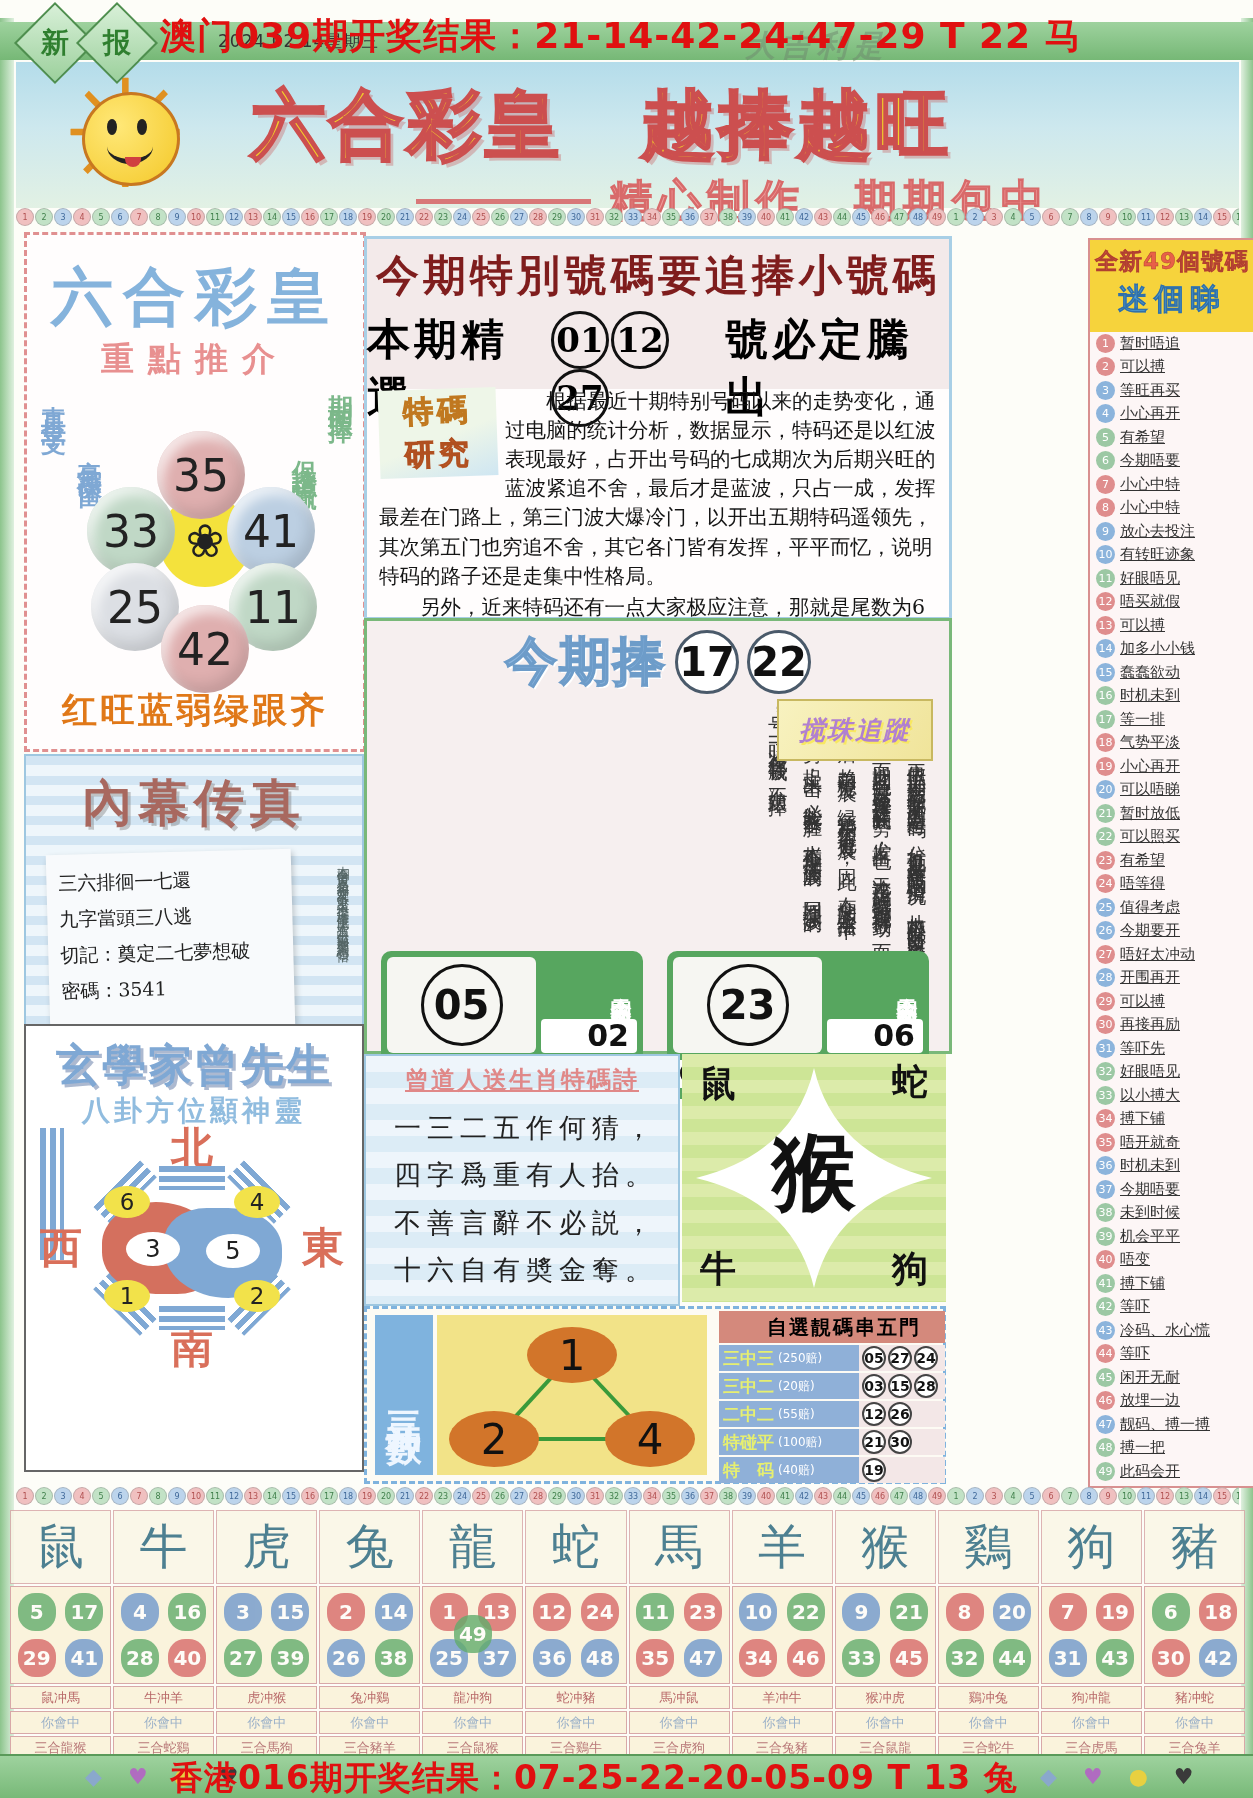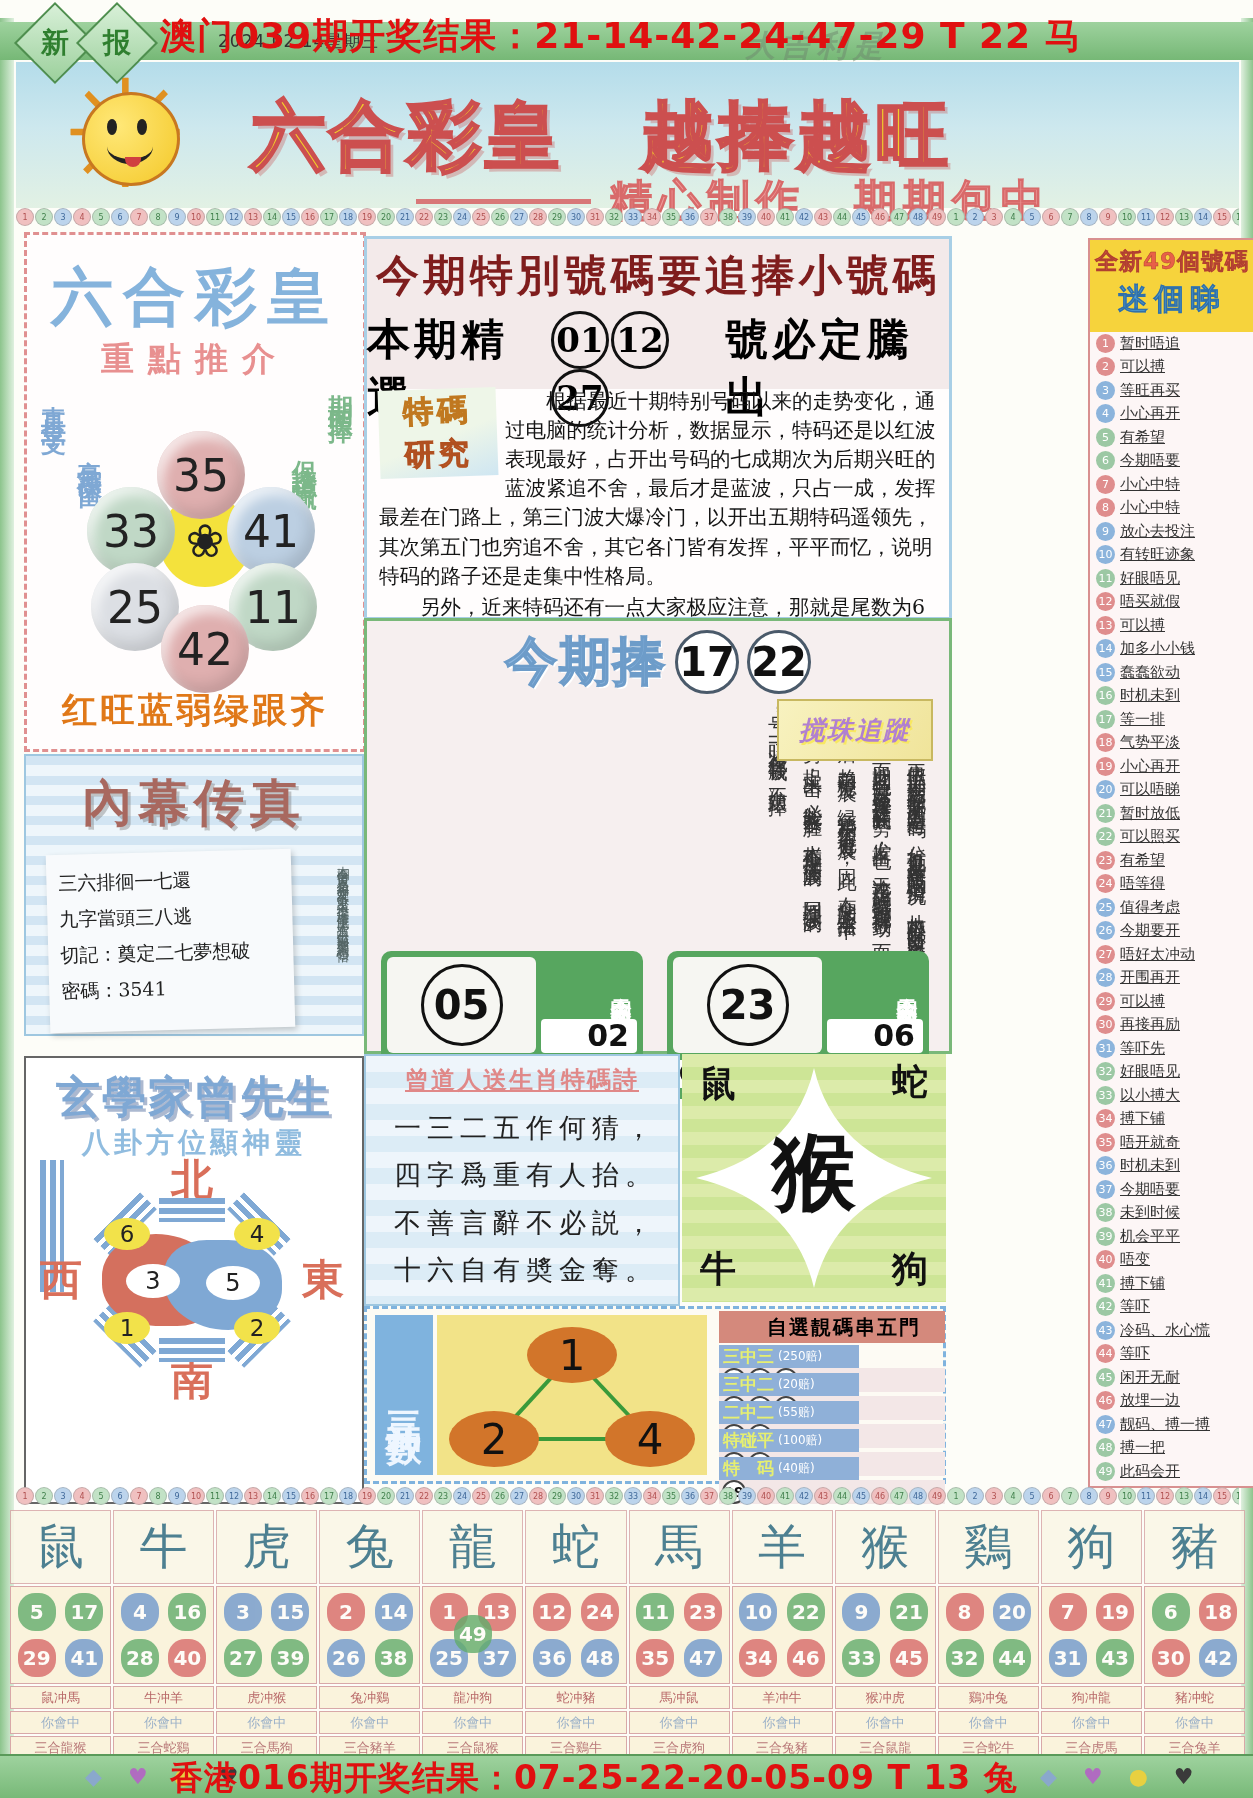--- a/index.html
+++ b/index.html
@@ -21,21 +21,21 @@
   .banner-result{left:160px;top:12px;font-size:36px;font-weight:bold;color:#e01010;z-index:2;letter-spacing:1px;white-space:nowrap;}
 
   
   .header{left:16px;right:14px;top:62px;height:146px;background:linear-gradient(180deg,#b4dcea 0%,#cde8ee 45%,#e2f1e4 100%);}
   .sun{left:14px;top:2px;width:180px;height:142px;}
   .sun-rays{position:absolute;left:28px;top:0px;font-size:150px;line-height:142px;color:#e09020;}
   .sun-face{position:absolute;left:52px;top:28px;width:92px;height:88px;background:radial-gradient(circle at 35% 35%,#ffe878,#f4c828);border:3px solid #c87820;border-radius:50%;}
   .sun-eye{position:absolute;width:10px;height:16px;background:#222;border-radius:50%;top:24px;}
   .sun-smile{position:absolute;left:22px;top:34px;width:46px;height:30px;border-bottom:5px solid #222;border-radius:50%;}
   .sun-tongue{position:absolute;left:40px;top:62px;width:16px;height:10px;background:#d04040;border-radius:0 0 8px 8px;}
-  .header-title{left:235px;top:25px;width:990px;font-size:74px;font-weight:bold;font-family:"DejaVu Serif",serif;color:#f2cf2a;-webkit-text-stroke:2.5px #cc4f4f;text-shadow:4px 4px 0 rgba(200,90,90,.35);letter-spacing:4px;white-space:nowrap;}
+  .header-title{left:235px;top:14px;width:990px;font-size:74px;font-weight:bold;font-family:"DejaVu Serif",serif;color:#f2cf2a;-webkit-text-stroke:2.5px #cc4f4f;text-shadow:4px 4px 0 rgba(200,90,90,.35);letter-spacing:4px;white-space:nowrap;}
   .header-sub{left:400px;top:110px;display:flex;align-items:center;gap:18px;}
   .header-dash{width:175px;height:0;border-top:5px solid #d87878;}
   .header-sub-text{font-size:43px;font-weight:bold;color:#ef9a9a;-webkit-text-stroke:1px #d86a6a;letter-spacing:6px;white-space:nowrap;}
 
   
   .tc-row{left:16px;right:14px;display:flex;gap:1px;overflow:hidden;height:19px;}
   .tc{flex:0 0 16px;height:16px;border-radius:50%;font-size:8px;display:flex;align-items:center;justify-content:center;border:1px solid rgba(120,120,120,.35);}
   .tc-r{background:#f0c0c0;color:#b05050;}
   .tc-g{background:#c2e2c6;color:#3f7f4a;}
   .tc-b{background:#bcd4ec;color:#3f6899;}
@@ -57,21 +57,21 @@
   .pb0{left:70px;top:46px;} .pb1{left:0px;top:102px;} .pb2{left:140px;top:102px;}
   .pb3{left:4px;top:178px;} .pb4{left:142px;top:178px;} .pb5{left:74px;top:220px;}
   .promo-footer{width:100%;text-align:center;top:452px;font-size:35px;font-weight:bold;color:#e07818;letter-spacing:3px;}
 
   .insider{left:24px;top:754px;width:336px;height:278px;border:2px solid #9ec7e0;background:repeating-linear-gradient(180deg,#d2e5f3 0 9px,#eef6fb 9px 20px);}
   .insider-title{width:100%;text-align:center;top:14px;font-size:50px;font-weight:bold;color:#a8685f;text-shadow:3px 3px 0 rgba(120,120,120,.4);letter-spacing:6px;font-family:"DejaVu Serif",serif;}
   .note-card{left:22px;top:96px;width:225px;height:168px;background:#f8fafc;box-shadow:2px 3px 6px rgba(0,0,0,.2);transform:rotate(-1.5deg);padding:10px 8px 0 12px;}
   .note-line{font-size:19px;color:#222;font-family:"DejaVu Serif",serif;line-height:1.9;white-space:nowrap;}
   .v-note{right:10px;top:100px;height:170px;writing-mode:vertical-rl;font-size:12.5px;color:#566;letter-spacing:2px;line-height:1.5;}
 
-  .master{left:24px;top:1056px;width:336px;height:444px;border:2px solid #666;background:#ffffff;}
+  .master{left:24px;top:1024px;width:336px;height:444px;border:2px solid #666;background:#ffffff;}
   .master-title{width:100%;text-align:center;top:10px;font-size:44px;font-weight:bold;color:#7fa8d4;text-shadow:3px 3px 0 rgba(70,100,150,.45);letter-spacing:2px;font-family:"DejaVu Serif",serif;white-space:nowrap;}
   .master-sub{width:100%;text-align:center;top:66px;font-size:28px;font-weight:bold;color:#90bcdf;letter-spacing:4px;}
   .bagua{left:14px;top:102px;width:304px;height:238px;}
   .dir{position:absolute;font-size:42px;font-weight:bold;color:#d96f5a;font-family:"DejaVu Serif",serif;}
   .dir-n{left:50%;transform:translateX(-50%);top:-8px;}
   .dir-s{left:50%;transform:translateX(-50%);bottom:-10px;}
   .dir-w{left:0;top:92px;}
   .dir-e{right:0;top:92px;}
   .tri{position:absolute;width:66px;height:24px;background:repeating-linear-gradient(180deg,#7fa8d4 0 6px,transparent 6px 10px);}
   .tri-v{width:24px;height:66px;background:repeating-linear-gradient(90deg,#7fa8d4 0 6px,transparent 6px 10px);}
@@ -118,21 +118,21 @@
   .boxC-zodiac{left:682px;top:1054px;width:264px;height:248px;background:repeating-linear-gradient(180deg,#dcebaa 0 13px,#cde596 13px 26px);overflow:hidden;}
   .zp-char{position:absolute;font-size:36px;font-weight:bold;color:#111;font-family:"DejaVu Serif",serif;}
   .zp-center{position:absolute;left:50%;top:50%;transform:translate(-50%,-54%);font-size:84px;font-weight:bold;color:#111;font-family:"DejaVu Serif",serif;}
   .boxD{left:364px;top:1306px;width:582px;height:178px;border:3px dashed #7fb3de;background:#fdfbf4;box-sizing:border-box;}
   .sy-label{left:8px;top:6px;width:58px;height:160px;background:#7fb3de;display:flex;align-items:center;justify-content:center;}
   .sy-label span{writing-mode:vertical-rl;color:#eef6ff;font-size:36px;font-weight:bold;letter-spacing:6px;font-family:"DejaVu Serif",serif;}
   .sy-panel{left:70px;top:6px;width:270px;height:160px;background:#f2e388;}
   .sy-node{position:absolute;width:90px;height:56px;background:#d2752a;border-radius:50%;display:flex;align-items:center;justify-content:center;font-size:42px;color:#111;z-index:2;}
   .zx{left:352px;top:2px;width:226px;height:172px;}
   .zx-title{height:32px;background:#d4897c;color:#000000;font-size:20px;font-weight:bold;text-align:center;line-height:32px;letter-spacing:2px;padding-left:24px;}
-  .zx-row{display:flex;height:26px;margin-top:2px;flex-direction:column;}
+  .zx-row{display:flex;height:26px;margin-top:2px;}
   .zx-label{width:136px;background:#8fb0d8;display:flex;align-items:center;gap:4px;padding-left:4px;}
   .zx-name{color:#e6ef70;font-size:17px;font-weight:bold;white-space:nowrap;}
   .zx-odds{color:#fff;font-size:12px;white-space:nowrap;}
   .zx-nums{flex:1;background:#f3e7e7;display:flex;align-items:center;gap:2px;padding-left:3px;}
   .zx-ball{width:24px;height:24px;background:#fff;border:2px solid #444;border-radius:50%;display:flex;align-items:center;justify-content:center;font-size:14px;font-weight:bold;color:#111;box-sizing:border-box;}
 
   
   .sidebar{left:1056px;top:238px;width:164px;height:1246px;border:2px solid #d89090;background:#fdf6f6;margin-left:32px;}
   .sb-head{left:0;right:0;top:0;height:86px;background:#f6d33c;text-align:center;padding-top:6px;}
   .sb-t1{font-size:23px;font-weight:bold;color:#e86048;-webkit-text-stroke:.5px #b04030;letter-spacing:1px;}

